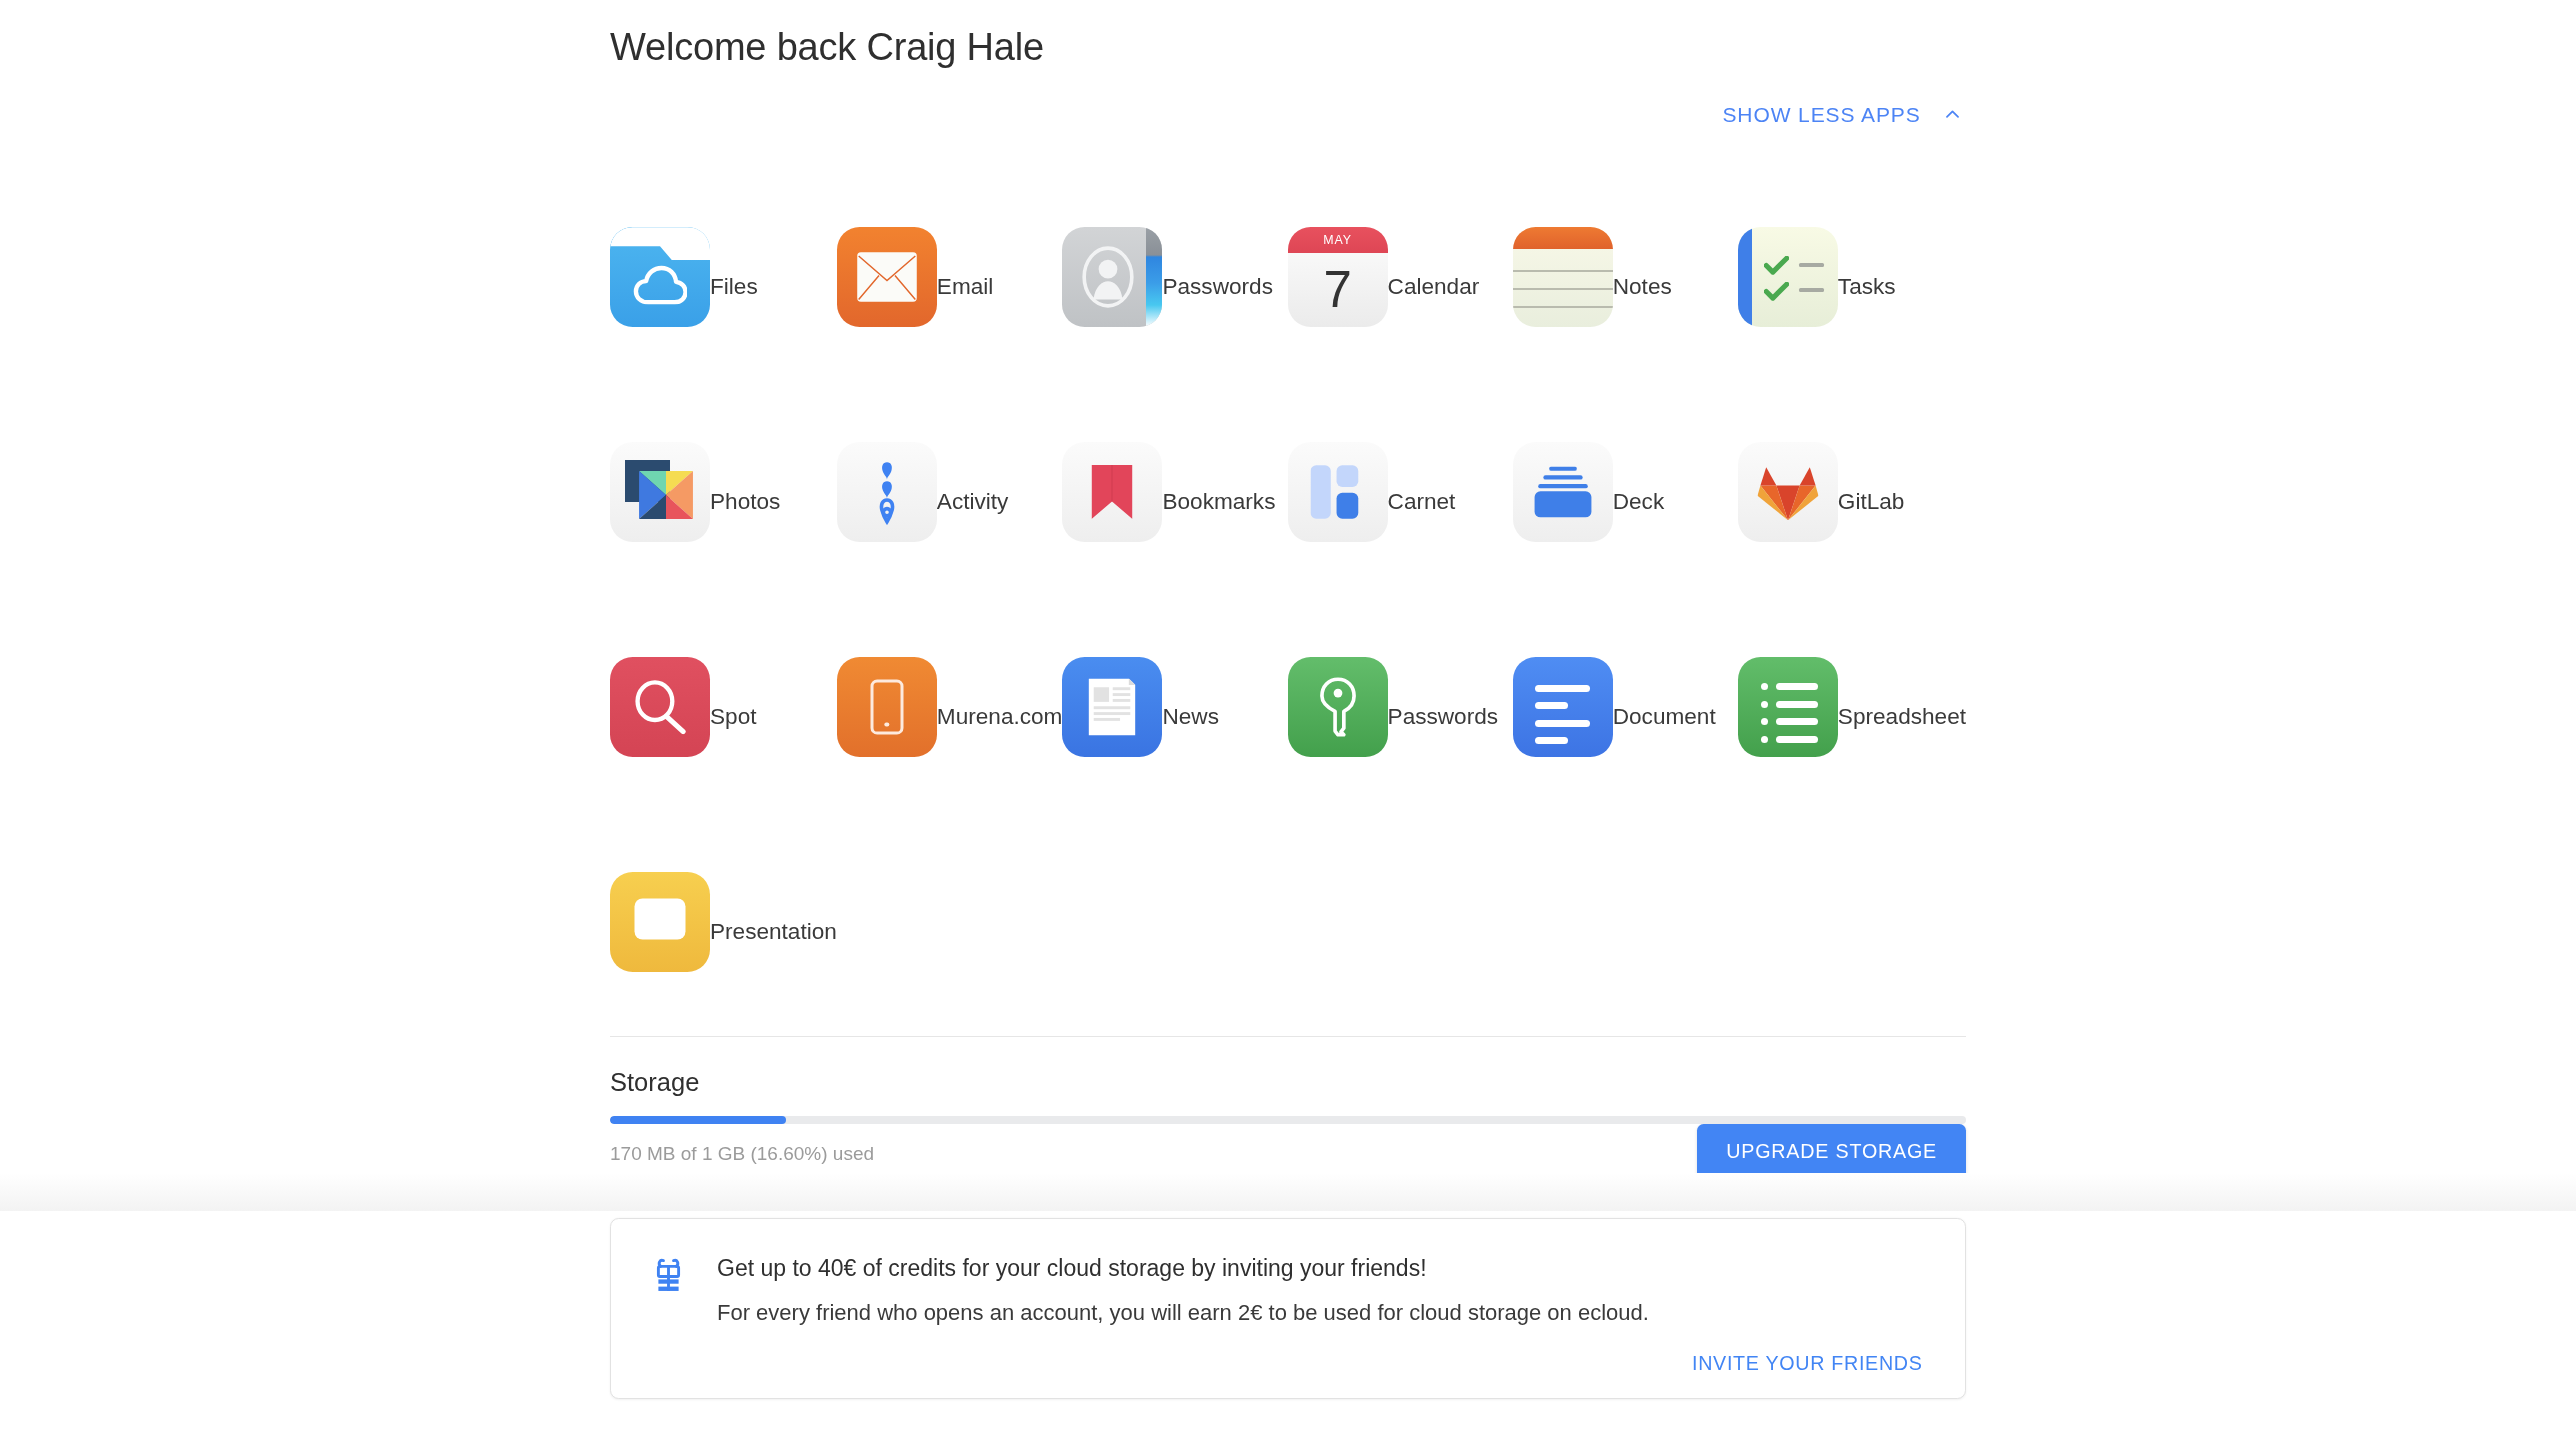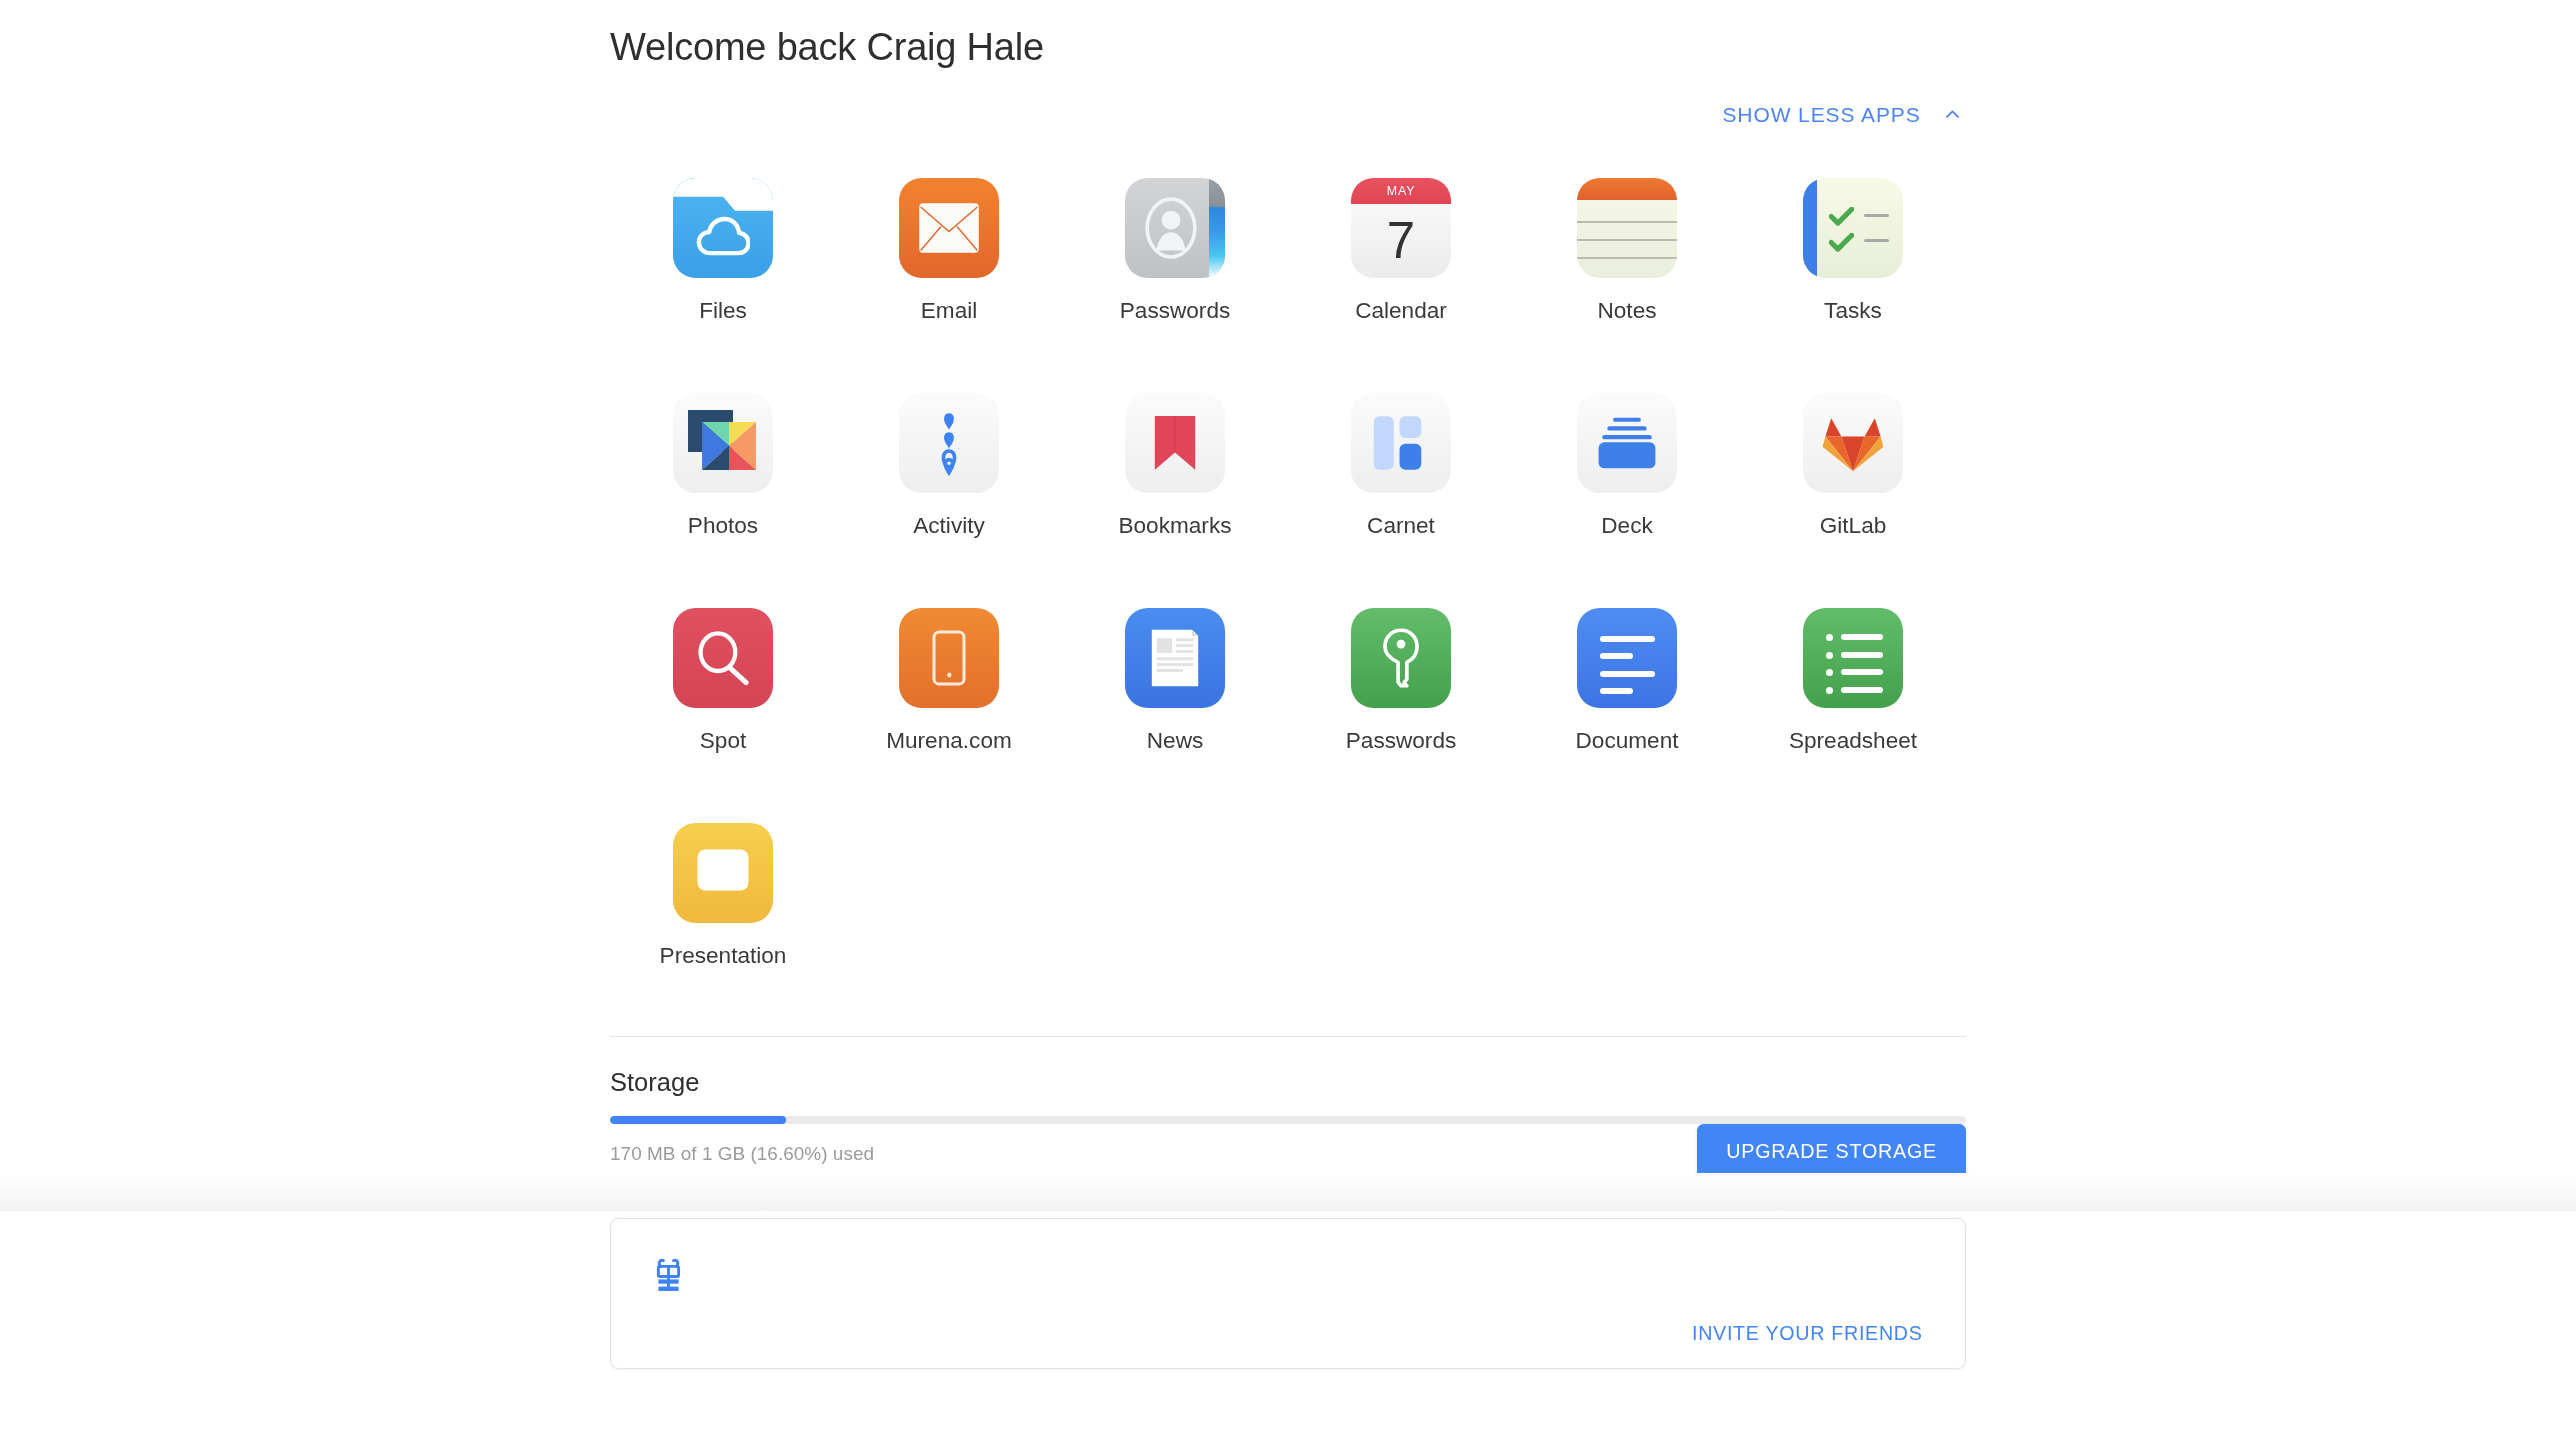--- a/index.html
+++ b/index.html
@@ -71,21 +71,21 @@
   .app-grid {
     margin-top: 35px;
     display: grid;
     grid-template-columns: repeat(6, 1fr);
     row-gap: 0px;
   }
   .app-tile {
     width: 100%;
     height: 215px;
     display: flex;
-    flex-direction: column;
+    flex-direction: row;
     align-items: center;
     justify-content: flex-start;
     padding-top: 16px;
     box-sizing: border-box;
     cursor: pointer;
     text-decoration: none;
   }
   .app-icon {
     width: 100px;
     height: 100px;
@@ -698,20 +698,24 @@
       <div class="invite-top">
         <span class="gift-icon">
           <svg viewBox="0 0 54 54" width="39" height="39" aria-hidden="true">
             <path d="M20 5 C15 3 12 9 16 13 M34 5 C39 3 42 9 38 13" fill="none" stroke="#3f82f2" stroke-width="4" stroke-linecap="round"></path>
             <rect x="13" y="13" width="28" height="14" rx="2" fill="none" stroke="#3f82f2" stroke-width="4"></rect>
             <rect x="13" y="31" width="28" height="6" fill="#3f82f2"></rect>
             <rect x="13" y="41" width="28" height="6" fill="#3f82f2"></rect>
             <path d="M27 13 L27 47" stroke="#3f82f2" stroke-width="4"></path>
           </svg>
         </span>
+        <div>
+          <div class="invite-line1">Get up to 40€ of credits for your cloud storage by inviting your friends!</div>
+          <div class="invite-line2">For every friend who opens an account, you will earn 2€ to be used for cloud storage on ecloud.</div>
+        </div>
       </div>
       <div class="invite-actions">
         <span class="invite-link">INVITE YOUR FRIENDS</span>
       </div>
     </div>
 
   </div>
 
   <div class="bottom-fade"></div>
 </div>

